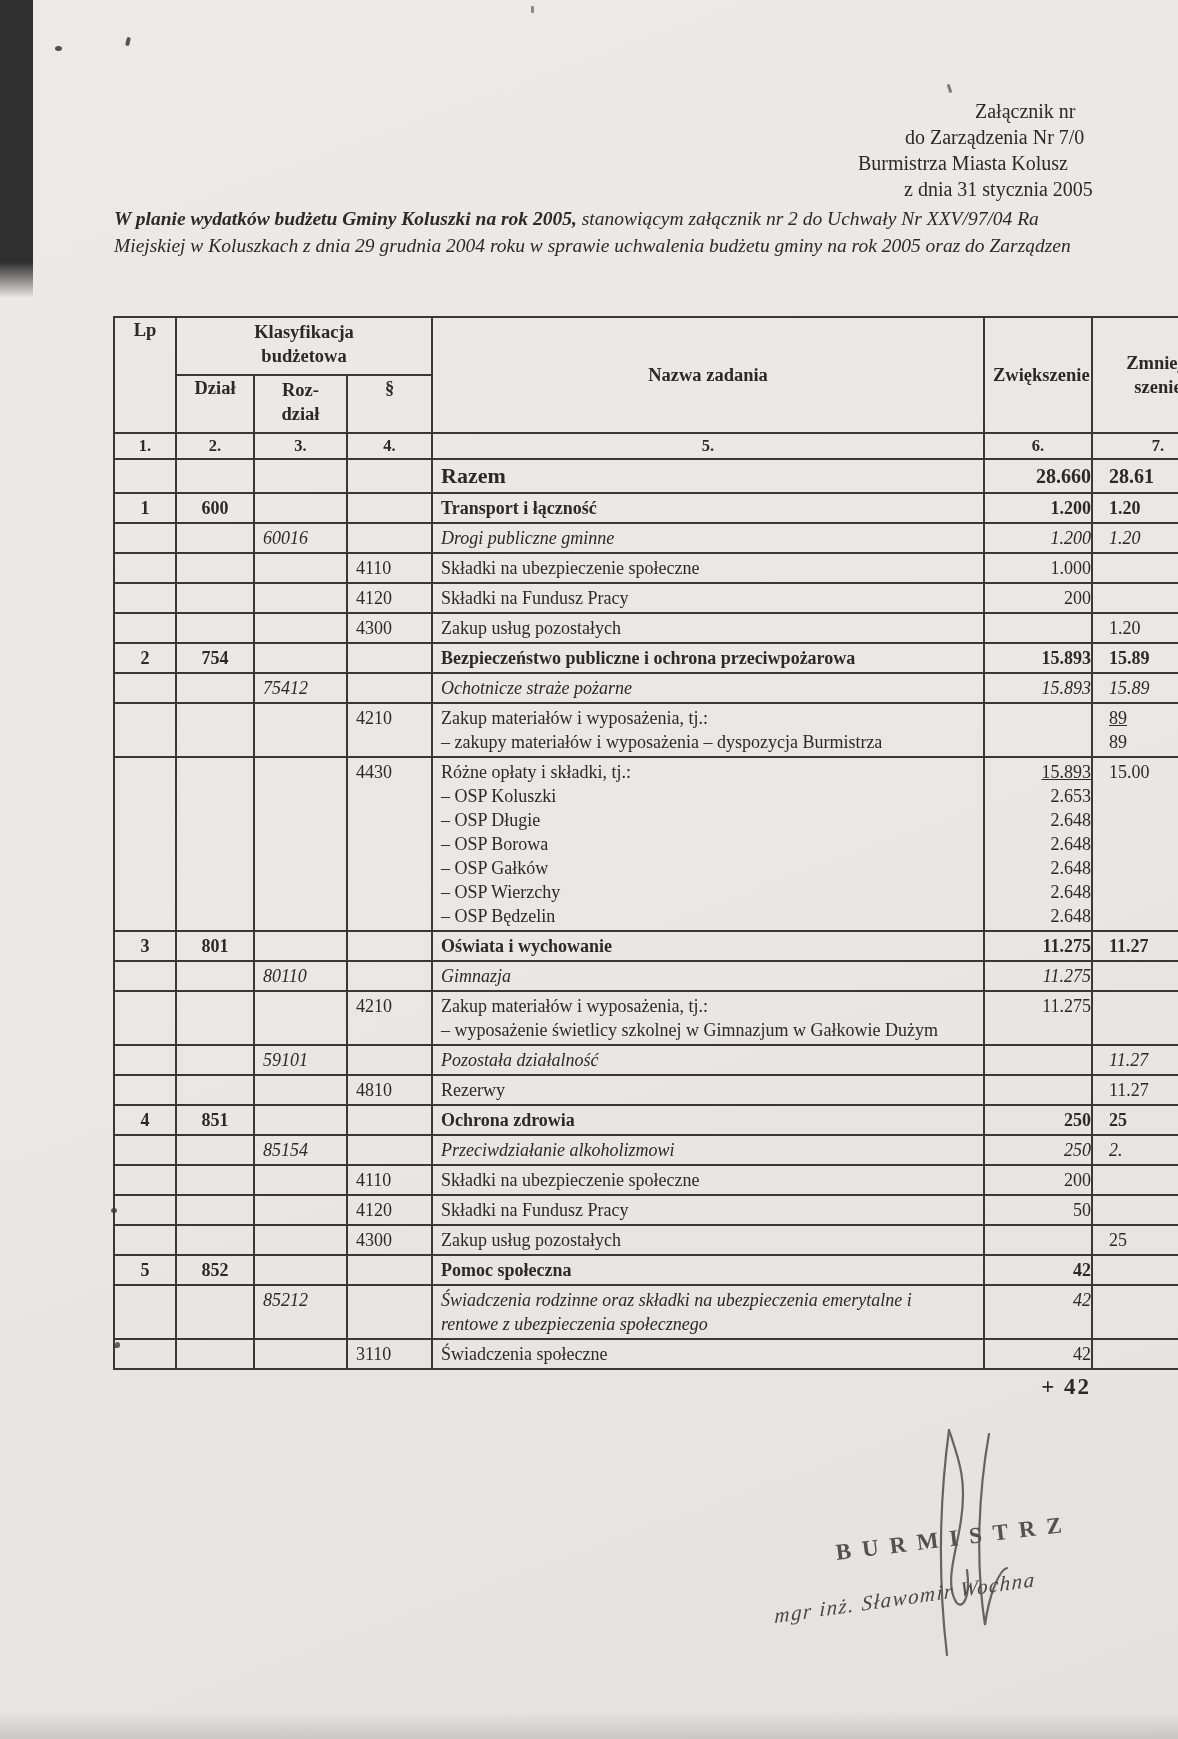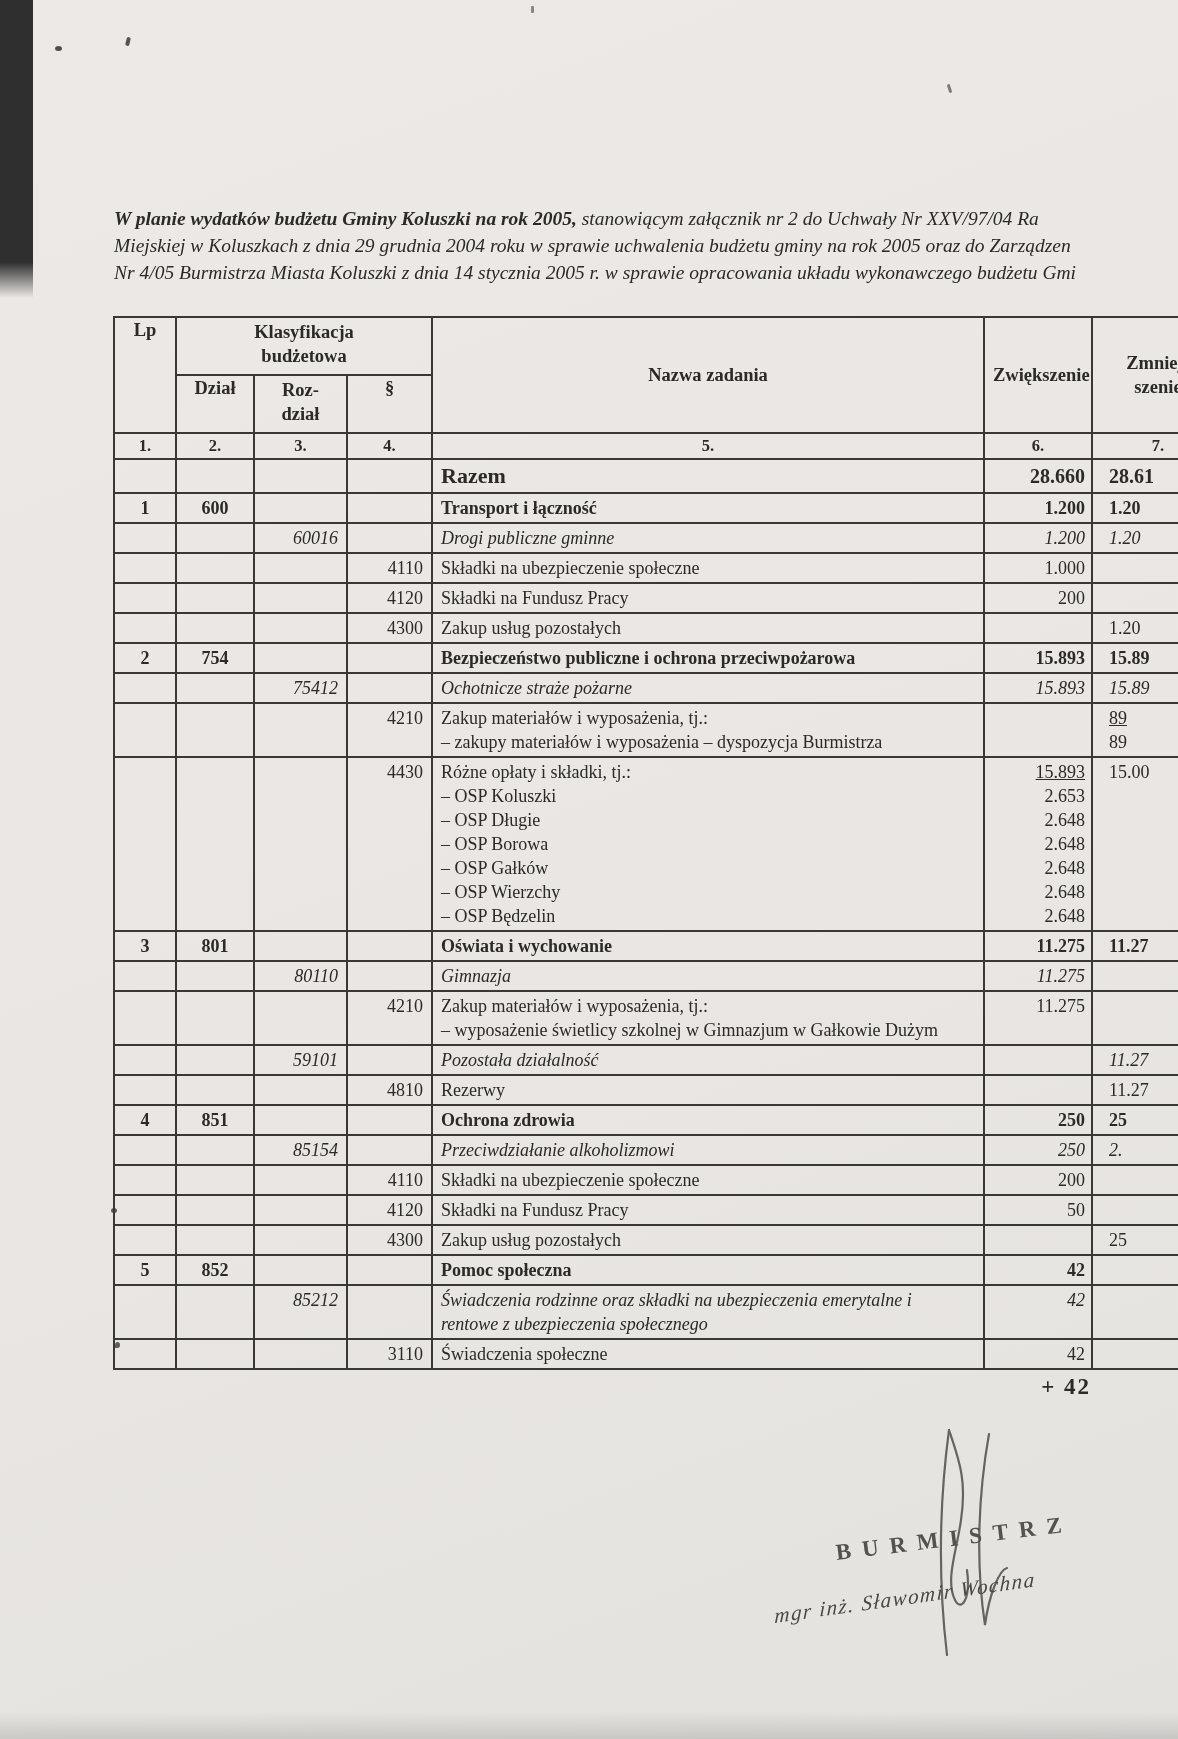--- a/index.html
+++ b/index.html
@@ -46,22 +46,22 @@
   th,td{border:2px solid #3a3833;vertical-align:top;padding:2px 8px;}
   th{font-weight:bold;text-align:center;font-size:18.5px;}
   th .hl{line-height:24px;white-space:nowrap;}
   .h-lp{vertical-align:top;}
   .h-klas{vertical-align:top;height:52px;font-family:Liberation Serif, serif;}
   .h-nazwa,.h-zw,.h-zm{vertical-align:middle;}
   .hr2 th{vertical-align:top;height:52px;}
   .num td{text-align:center;font-weight:bold;font-size:16.5px;line-height:22px;padding:1px 6px;}
   .line{white-space:nowrap;line-height:24px;min-height:24px;}
   .c-lp,.c-dzial{text-align:center;font-weight:bold;}
-  .c-rozdzial,.c-par{text-align:right;}
-  .c-inc{text-align:right;padding-right:6px;margin-left:28px;}
+  .c-rozdzial,.c-par{text-align:left;}
+  .c-inc{text-align:right;padding-right:0;margin-left:28px;}
   .c-dec{text-align:left;padding-left:16px;}
   tr.row-bold .c-name .line,tr.row-bold .c-inc .line,tr.row-bold .c-dec .line{font-weight:bold;}
   tr.row-italic .c-name .line,tr.row-italic .c-inc .line,tr.row-italic .c-dec .line,
   tr.row-italic .c-rozdzial .line{font-style:italic;}
   tr.row-razem .c-name .line{font-weight:bold;font-size:22px;line-height:28px;}
   tr.row-razem .c-inc .line,tr.row-razem .c-dec .line{font-weight:bold;font-size:20px;line-height:28px;}
   .u{text-decoration:underline;}
 
   
   .plus{width:978px;text-align:right;padding:4px 28px 0 0;
@@ -84,25 +84,30 @@
 
   <div class="strip"></div>
   <div class="speck s1"></div>
   <div class="speck s2"></div>
   <div class="speck s3"></div>
   <div class="speck s4"></div>
   <div class="speck s5"></div>
   <div class="speck s6"></div>
   <div class="bottomshade"></div>
 
+  <div class="corner">
+    <div class="cl1">Załącznik nr</div>
+    <div class="cl2">do Zarządzenia Nr 7/0</div>
+    <div class="cl3">Burmistrza Miasta Kolusz</div>
+    <div class="cl4">z dnia 31 stycznia 2005</div>
+  </div>
 
   <div class="intro">
     <div><b>W planie wydatków budżetu Gminy Koluszki na rok 2005,</b><span> stanowiącym załącznik nr 2 do Uchwały Nr XXV/97/04 Ra</span></div>
     <div>Miejskiej w Koluszkach z dnia 29 grudnia 2004 roku  w sprawie uchwalenia budżetu gminy na rok 2005 oraz do Zarządzen</div>
-    <div>Nr 4/05 Burmistrza Miasta Koluszki z dnia 14 stycznia 2005 r. w sprawie opracowania układu wykonawczego budżetu Gmi</div>
   </div>
 
   <div class="table-wrap">
     <table>
       <colgroup>
         <col class="w-lp">
           <col class="w-dzial">
           <col class="w-rozdzial">
           <col class="w-par">
         <col class="w-name">

